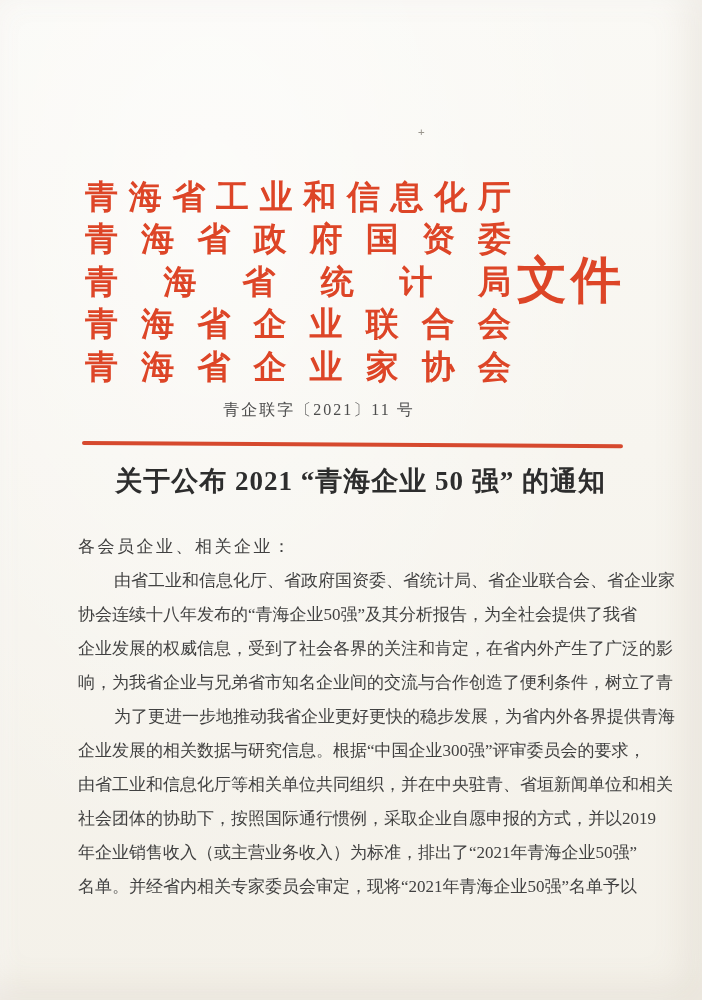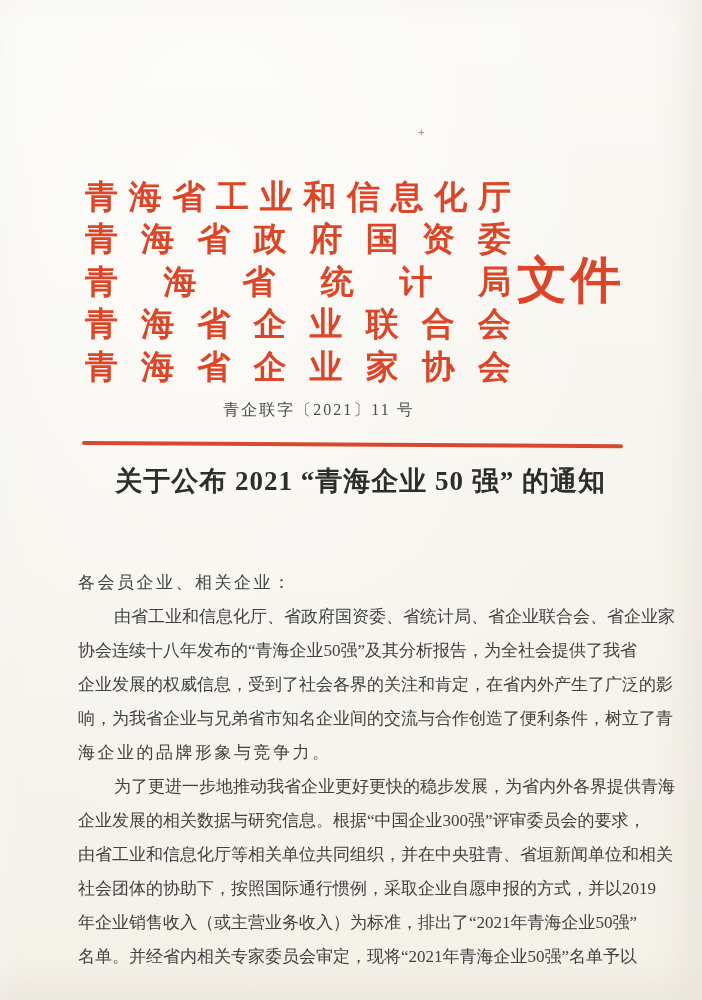--- a/index.html
+++ b/index.html
@@ -51,21 +51,21 @@
   .doc-title {
     position:absolute; left:0; top:463px; width:702px;
     text-align:center; font-size:27px; font-weight:bold; color:#2d2d2d;
     letter-spacing:1px;
     padding-left:19px;
   }
 
   
   .body-block {
     position:absolute; left:78px; top:530px; width:554px;
-    font-size:17px; color:#414141;margin-top:36px;
+    font-size:17px; color:#414141;
   }
   .b-line { height:34px; line-height:34px; }
   .b-line.fill {
     display:flex; justify-content:space-between; align-items:center;
   }
   .b-line.fill span { display:block; white-space:nowrap; }
   .b-line.indent { padding-left:36px; }
   .b-line.plain { letter-spacing:2.5px; white-space:nowrap; }
 
   
@@ -286,21 +286,20 @@
         <span>便</span>
         <span>利</span>
         <span>条</span>
         <span>件</span>
         <span>，</span>
         <span>树</span>
         <span>立</span>
         <span>了</span>
         <span>青</span>
       </div>
-    <div class="b-line plain">海企业的品牌形象与竞争力。</div>
 
     <div class="b-line fill indent">
         <span>为</span>
         <span>了</span>
         <span>更</span>
         <span>进</span>
         <span>一</span>
         <span>步</span>
         <span>地</span>
         <span>推</span>

